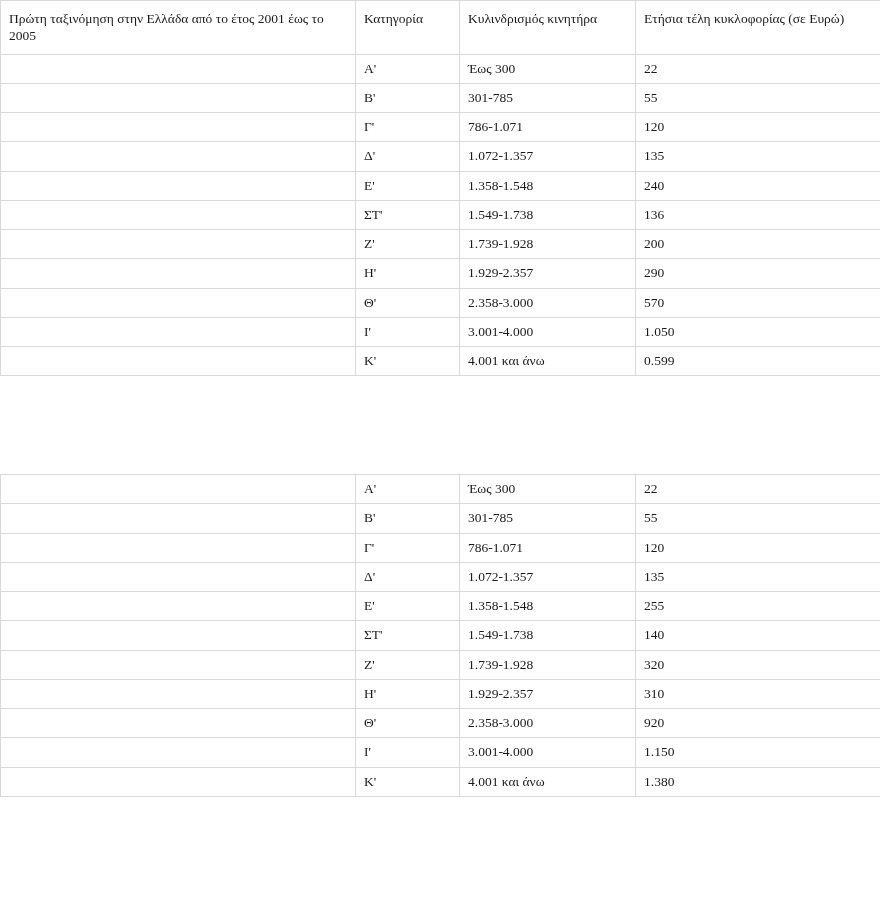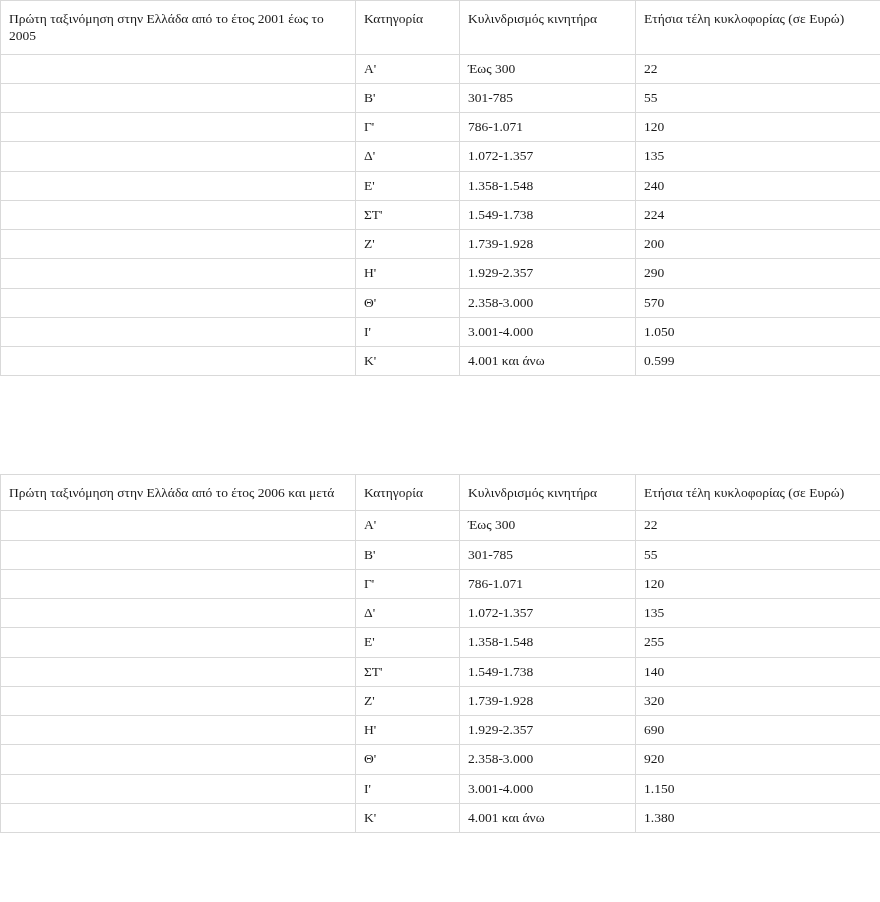--- a/index.html
+++ b/index.html
@@ -105,21 +105,21 @@
         <tr>
           <td></td>
           <td class="cat-cell">Ε'</td>
           <td class="disp-cell">1.358-1.548</td>
           <td class="fee-cell">240</td>
         </tr>
         <tr>
           <td></td>
           <td class="cat-cell">ΣΤ'</td>
           <td class="disp-cell">1.549-1.738</td>
-          <td class="fee-cell">224</td>
+          <td class="fee-cell">136</td>
         </tr>
         <tr>
           <td></td>
           <td class="cat-cell">Ζ'</td>
           <td class="disp-cell">1.739-1.928</td>
           <td class="fee-cell">200</td>
         </tr>
         <tr>
           <td></td>
           <td class="cat-cell">Η'</td>
@@ -150,26 +150,20 @@
 
   <div class="table-block-2">
     <table class="fee-table">
       <colgroup>
           <col class="c1">
           <col class="c2">
           <col class="c3">
           <col class="c4">
         </colgroup>
       <tbody>
-        <tr class="header-row">
-          <td class="corner-cell">Πρώτη ταξινόμηση στην Ελλάδα από το έτος 2006 και μετά</td>
-          <td class="cat-cell">Κατηγορία</td>
-          <td class="disp-cell">Κυλινδρισμός κινητήρα</td>
-          <td class="fee-cell">Ετήσια τέλη κυκλοφορίας (σε Ευρώ)</td>
-        </tr>
         <tr>
           <td></td>
           <td class="cat-cell">Α'</td>
           <td class="disp-cell">Έως 300</td>
           <td class="fee-cell">22</td>
         </tr>
         <tr>
           <td></td>
           <td class="cat-cell">Β'</td>
           <td class="disp-cell">301-785</td>
@@ -202,21 +196,21 @@
         <tr>
           <td></td>
           <td class="cat-cell">Ζ'</td>
           <td class="disp-cell">1.739-1.928</td>
           <td class="fee-cell">320</td>
         </tr>
         <tr>
           <td></td>
           <td class="cat-cell">Η'</td>
           <td class="disp-cell">1.929-2.357</td>
-          <td class="fee-cell">690</td>
+          <td class="fee-cell">310</td>
         </tr>
         <tr>
           <td></td>
           <td class="cat-cell">Θ'</td>
           <td class="disp-cell">2.358-3.000</td>
           <td class="fee-cell">920</td>
         </tr>
         <tr>
           <td></td>
           <td class="cat-cell">Ι'</td>

